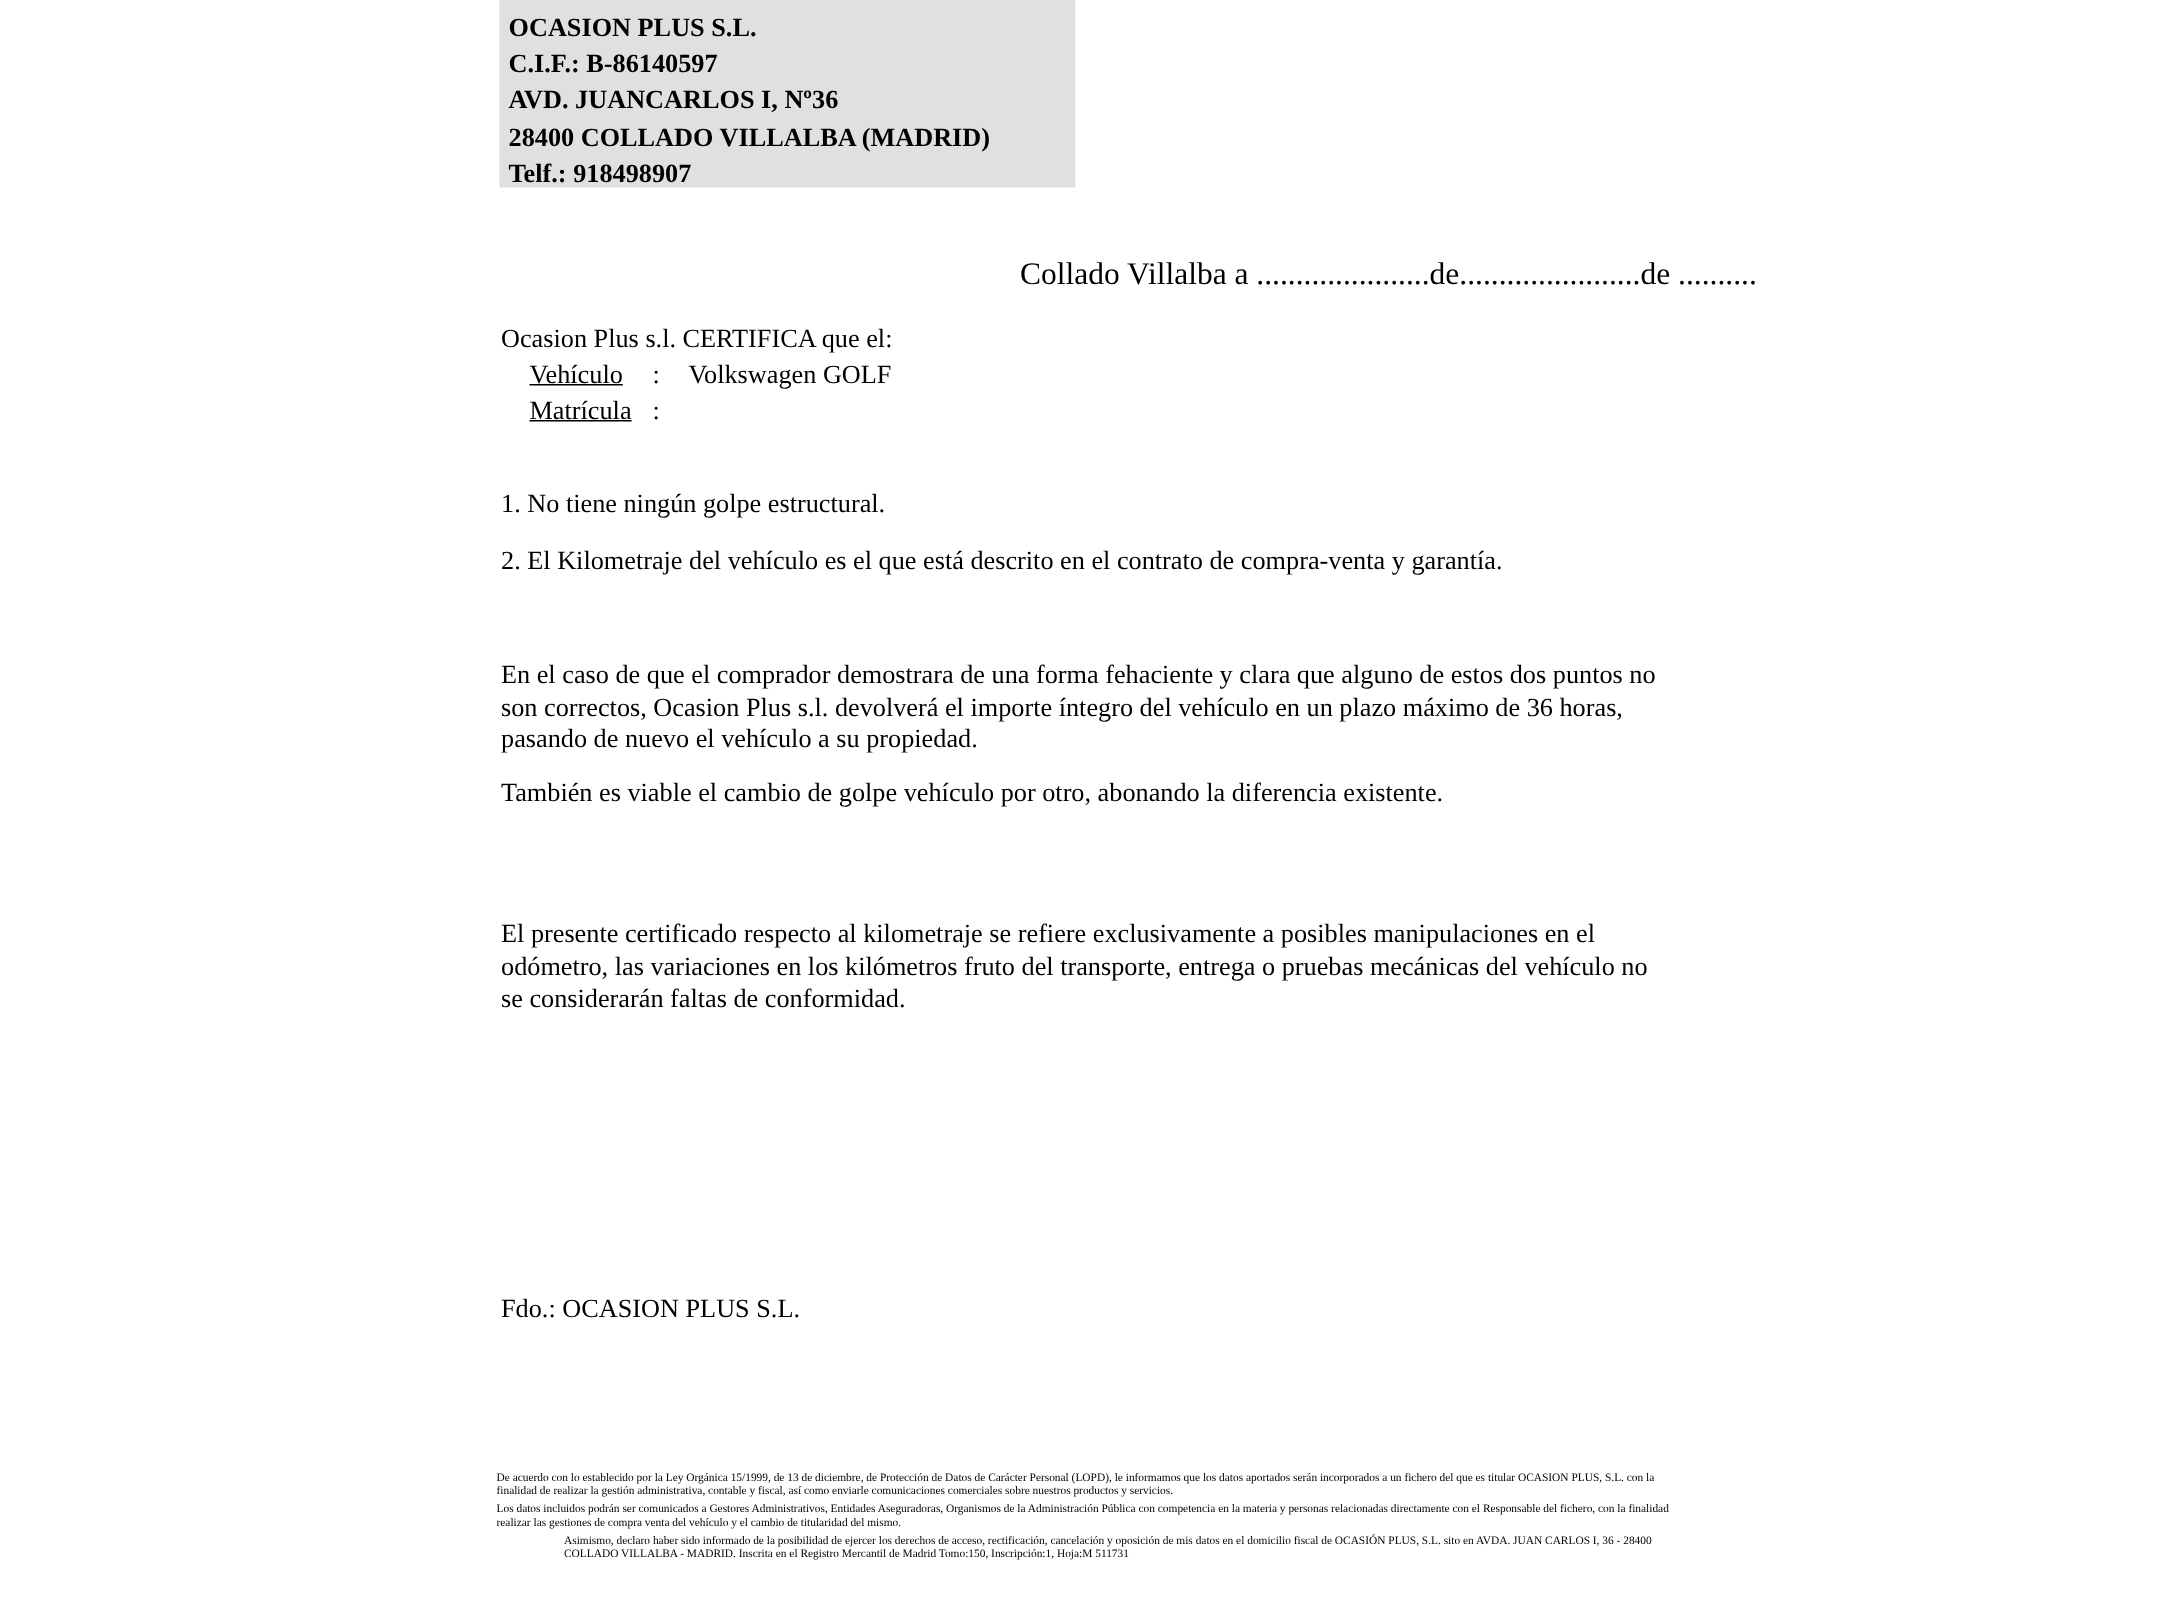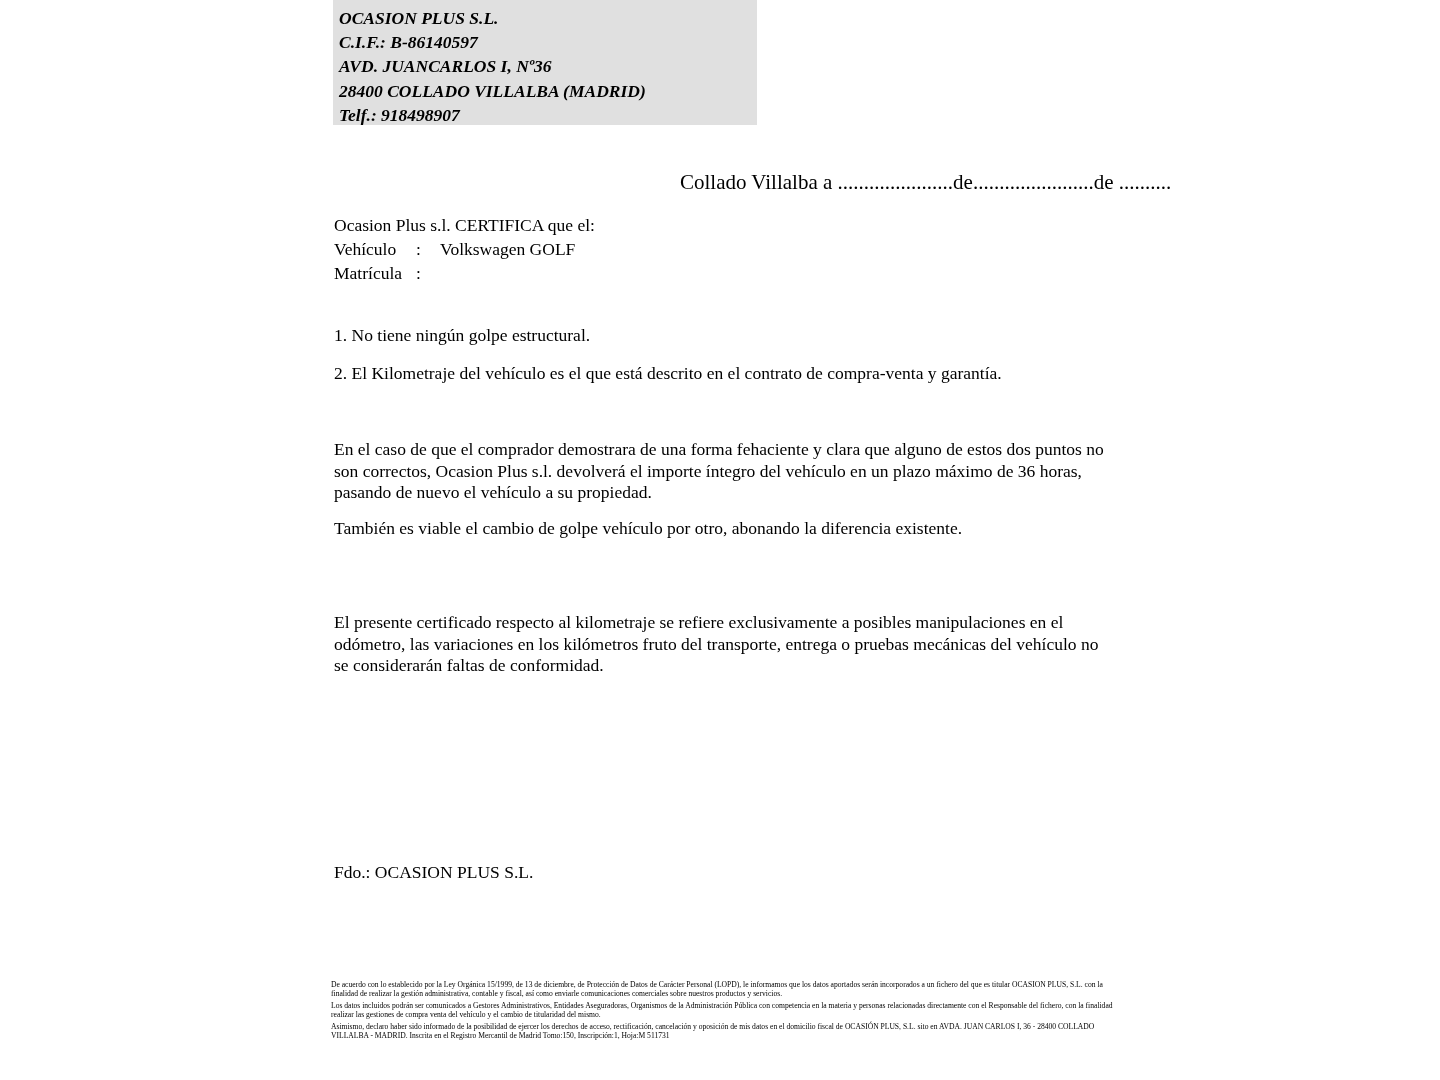--- a/index.html
+++ b/index.html
@@ -19,26 +19,25 @@
     position: absolute;
     left: 0;
     top: 0;
     width: 1440px;
     height: 1080px;
   }
   .letterhead {
     position: absolute;
     left: 333px;
     top: 0px;
-    width: 424px;
+    width: 384px;
     height: 125px;
     background: #e0e0e0;
     box-sizing: border-box;
     padding: 6px 0 0 6px;
-    font-style: italic;
   }
   .letterhead .line {
     font-weight: bold;
     font-size: 17.5px;
     line-height: 24.2px;
     white-space: nowrap;
   }
   .date-line {
     position: absolute;
     left: 680px;
@@ -53,22 +52,24 @@
     font-size: 17.5px;
     white-space: nowrap;
   }
   .field-row {
     position: absolute;
     left: 334px;
     font-size: 17.5px;
     white-space: nowrap;
   }
   .field-row .label {
+    text-decoration: underline;
     display: inline-block;
     width: 82px;
+    margin-left: 19px;
   }
   .field-row .colon {
     display: inline-block;
     width: 24px;
   }
   .row-vehiculo { top: 239px; }
   .row-matricula { top: 263px; }
   .point {
     position: absolute;
     left: 334px;
@@ -101,21 +102,21 @@
     left: 331px;
     top: 980px;
     width: 790px;
     font-size: 7.6px;
     line-height: 9.1px;
     font-family: "Liberation Serif", serif;
   }
   .legal p {
     margin: 0 0 3px 0;
   }
-  .legal p:last-child { margin-bottom: 0; }
+  .legal p:last-child { margin-bottom: 0; margin-left: 45px; }
 </style>
 </head>
 <body>
 
 <div class="page">
 
   <div class="letterhead">
     <div class="line">OCASION PLUS S.L.</div>
     <div class="line">C.I.F.: B-86140597</div>
     <div class="line">AVD. JUANCARLOS I, Nº36</div>

